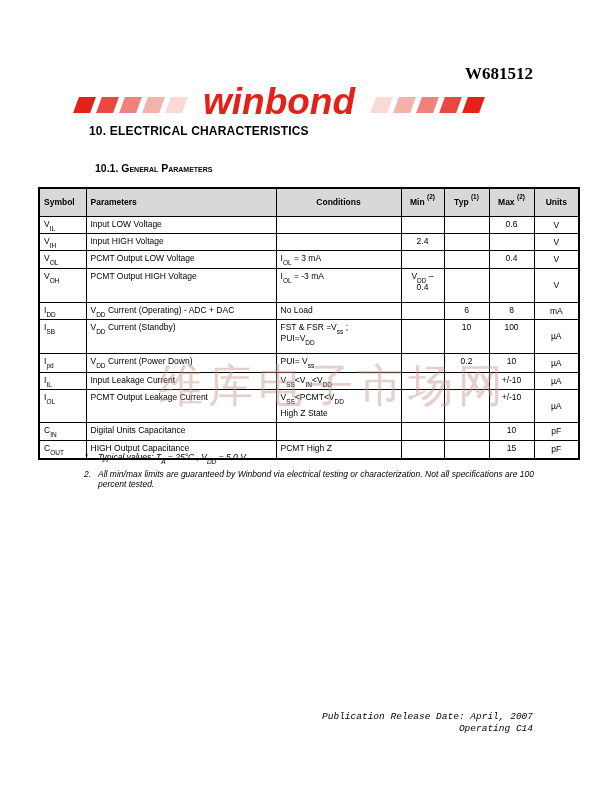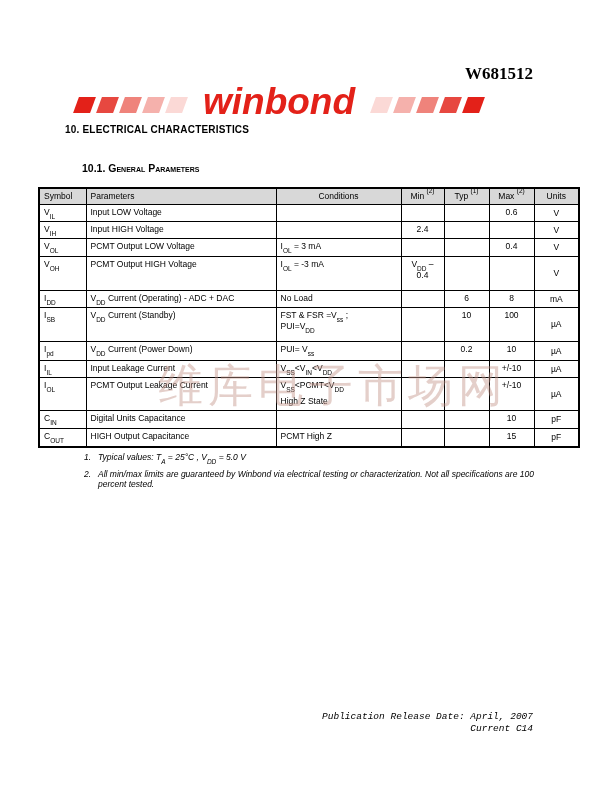--- a/index.html
+++ b/index.html
@@ -16,34 +16,34 @@
     font-family:"Liberation Serif", serif; font-weight:bold; font-size:17px;
   }
   .logo { position:absolute; left:76px; top:89px; height:32px; display:flex; align-items:center; }
   .logo-blocks { display:flex; gap:6px; }
   .logo-block { width:17px; height:16px; transform:skewX(-20deg); }
   .logo-text {
     font-size:37px; font-weight:bold; font-style:italic; line-height:30px;
     margin:17px 18px; letter-spacing:0px; position:relative; top:-3px;
   }
 
-  .section-title { position:absolute; left:65px; top:124px; font-size:10px; font-weight:bold; letter-spacing:0.2px; }
-  .subsection-title { position:absolute; left:82px; top:162px; font-size:10.5px; font-weight:bold; font-variant:small-caps; }
+  .section-title { position:absolute; left:89px; top:124px; font-size:12px; font-weight:bold; letter-spacing:0.2px; }
+  .subsection-title { position:absolute; left:95px; top:162px; font-size:10.5px; font-weight:bold; font-variant:small-caps; }
 
   
   .params-table {
     position:absolute; left:38px; top:187px; width:540px;
     border-collapse:collapse; table-layout:fixed;
     font-size:8.5px; line-height:11px;
   }
   .params-table, .params-table th, .params-table td { border:1px solid #000; }
   .params-table { border:2px solid #000; }
   .params-table th {
-    background:#d8d8d8; font-size:8.5px; font-weight:normal;
-    height:14px; padding:2px 4px; text-align:center; vertical-align:middle;
+    background:#d8d8d8; font-size:8.5px; font-weight:bold;
+    height:14px; padding:8px 4px; text-align:center; vertical-align:middle;
   }
   .params-table th.col-symbol, .params-table th.col-parameters { text-align:left; }
   .params-table td { padding:2px 4px; vertical-align:top; background:transparent; }
   .params-table td.col-min, .params-table td.col-typ, .params-table td.col-max { text-align:center; }
   .params-table td.col-units { text-align:center; vertical-align:middle; }
   sub { font-size:6.5px; line-height:0; position:relative; bottom:-1.5px; }
   sup { font-size:6.5px; line-height:0; position:relative; top:-2.5px; }
   .line-gap { display:block; height:5px; }
 
   
@@ -226,15 +226,15 @@
         <span class="note-num">1.</span>
         <span class="note-text">Typical values: T<sub>A</sub> = 25°C , V<sub>DD</sub> = 5.0 V</span>
       </div>
       <div class="note">
         <span class="note-num">2.</span>
         <span class="note-text">All min/max limits are guaranteed by Winbond via electrical testing or characterization. Not all specifications are 100 percent tested.</span>
       </div>
     </div>
 
   <div class="footer-release">Publication Release Date: April, 2007</div>
-  <div class="footer-revision">Current C14</div>
+  <div class="footer-revision">Operating C14</div>
 
 </div>
 
 </body></html>

